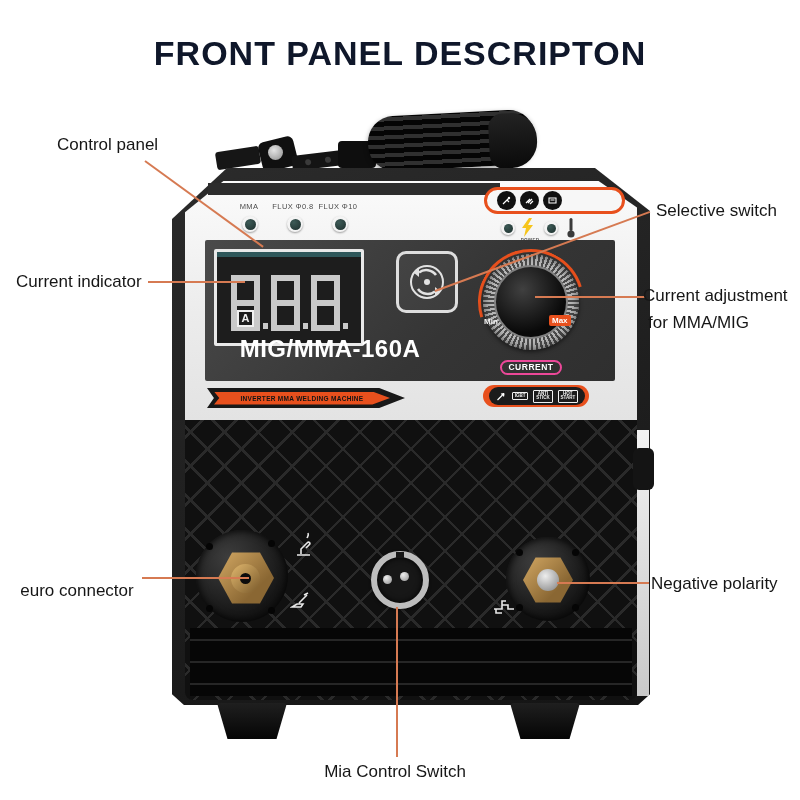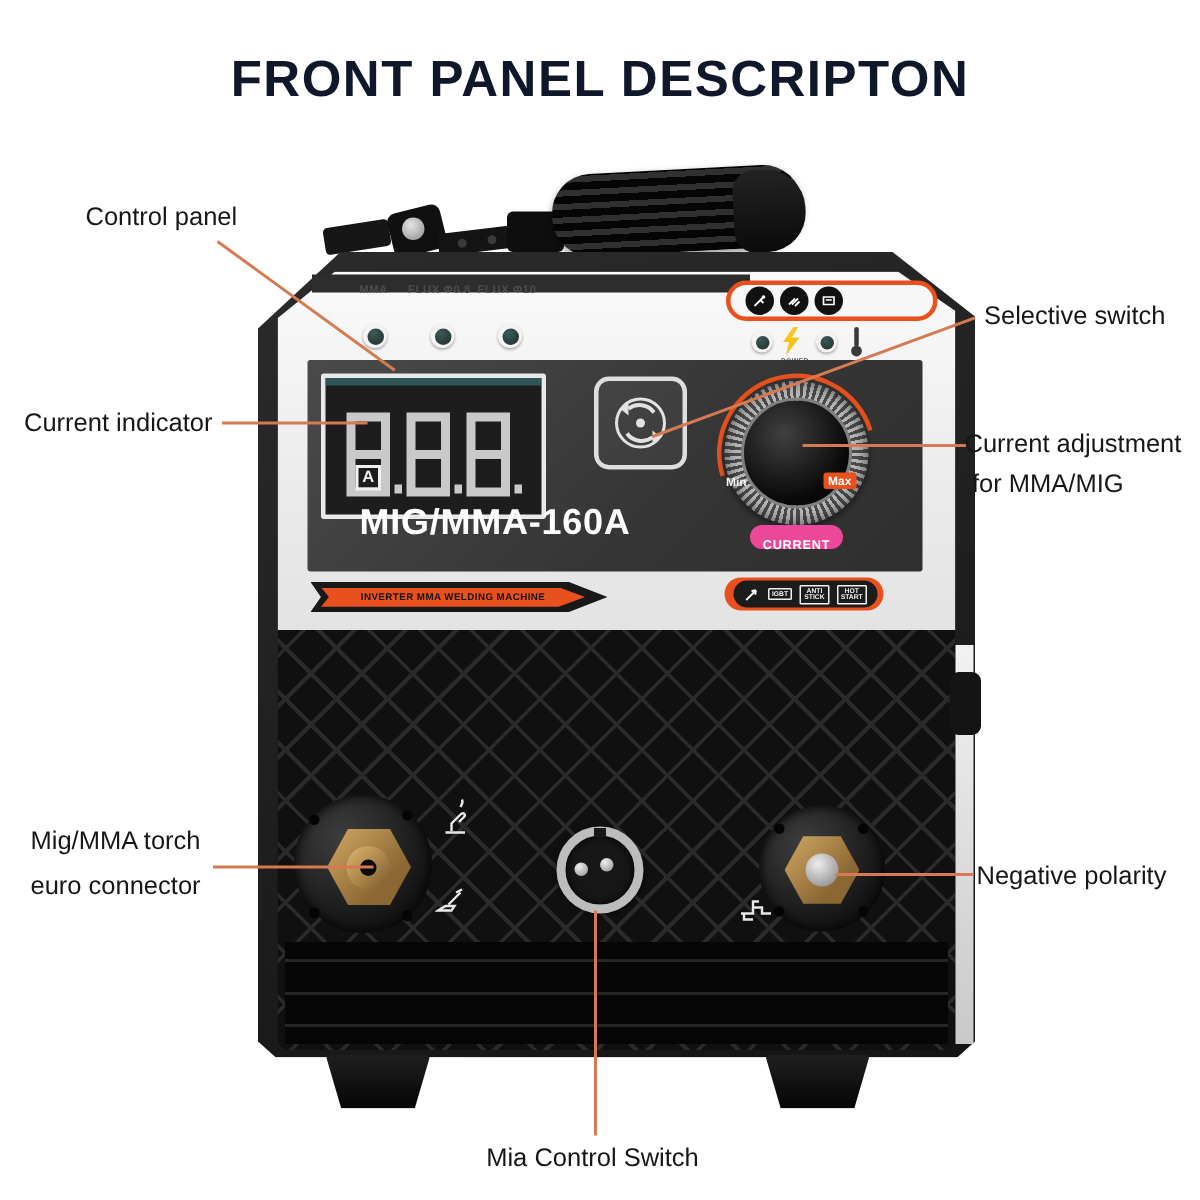--- a/index.html
+++ b/index.html
@@ -16,21 +16,21 @@
 
   
   .body{left:172px;top:168px;width:478px;height:537px;background:linear-gradient(160deg,#2b2b2b,#141414);
         clip-path:polygon(0 9.5%,11.5% 0,88.5% 0,100% 8%,100% 98%,97.5% 100%,2.5% 100%,0 98%);}
   .front-white{left:185px;top:181px;width:452px;height:240px;
         background:linear-gradient(180deg,#fbfbfb,#ececec 55%,#e3e3e3);
         clip-path:polygon(0 13%,8.5% 0,91.5% 0,100% 11%,100% 100%,0 100%);}
   .top-dark-strip{left:208px;top:183px;width:292px;height:12px;background:#2d2d2d;}
 
   
-  .mode-label{top:188px;font-size:7.5px;font-weight:bold;color:#4c4c4c;letter-spacing:.4px;
+  .mode-label{top:202px;font-size:7.5px;font-weight:normal;color:#4c4c4c;letter-spacing:.4px;
               transform:translateX(-50%);}
   .led{width:16px;height:16px;border-radius:50%;background:#f4f4f4;
        box-shadow:0 1px 2px rgba(0,0,0,.35);display:flex;align-items:center;justify-content:center;}
   .led .core{width:11px;height:11px;border-radius:50%;background:radial-gradient(circle at 35% 30%,#3c5a56,#1d2e2c);}
   .led-sm{width:14px;height:14px;}
   .led-sm .core{width:9px;height:9px;}
 
   .selector-pill{left:484px;top:187px;width:141px;height:27px;border:3px solid #e8501d;border-radius:16px;
                  background:#f7f7f7;box-sizing:border-box;display:flex;align-items:center;gap:4px;padding-left:10px;}
   .sel-circle{width:19px;height:19px;border-radius:50%;background:#111;display:flex;align-items:center;justify-content:center;}
@@ -60,21 +60,21 @@
       background:repeating-conic-gradient(from 0deg,#b9b9b9 0deg 3deg,#4c4c4c 3deg 6deg);
       box-shadow:inset 0 0 10px rgba(0,0,0,.6),0 2px 4px rgba(0,0,0,.5);}
   .knob-face{left:494px;top:265px;width:74px;height:74px;border-radius:50%;
       background:radial-gradient(circle at 38% 32%,#404040,#090909 68%);
       border:2px solid #808080;box-sizing:border-box;}
   .knob-arc{left:478px;top:249px;width:106px;height:106px;border-radius:50%;border:3px solid transparent;
       border-top-color:#e8501d;border-left-color:#e8501d;box-sizing:border-box;transform:rotate(28deg);}
   .knob-min{left:484px;top:317px;font-size:8px;font-weight:bold;color:#f4f4f4;}
   .knob-max{left:549px;top:315px;background:#e8501d;color:#fff;font-size:8px;font-weight:bold;
       padding:1px 3px;border-radius:2px;}
-  .current-oval{left:500px;top:350px;width:62px;height:15px;box-sizing:border-box;border:8px solid #ec4899;
+  .current-oval{left:500px;top:360px;width:62px;height:15px;box-sizing:border-box;border:2px solid #ec4899;
       border-radius:8px;color:#fff;font-size:8.5px;font-weight:bold;text-align:center;line-height:11px;letter-spacing:.5px;}
 
   
   .banner-black{left:207px;top:388px;width:198px;height:20px;background:#191919;
       clip-path:polygon(0 0,87% 0,100% 50%,87% 100%,0 100%,3.5% 50%);display:flex;align-items:center;}
   .banner-orange{margin-left:7px;width:176px;height:13px;background:#e8501d;
       clip-path:polygon(0 0,90% 0,100% 50%,90% 100%,0 100%,3% 50%);
       display:flex;align-items:center;justify-content:center;}
   .banner-orange span{font-size:6.5px;font-weight:bold;color:#141414;letter-spacing:.3px;}
   .badge-pill{left:483px;top:385px;width:106px;height:22px;background:#e8501d;border-radius:11px;
@@ -296,18 +296,17 @@
   <div class="abs leader" style="left:535px;top:296px;width:110px;"></div>
   <div class="abs leader" style="left:142px;top:577px;width:107px;"></div>
   <div class="abs leader" style="left:557px;top:582px;width:92px;"></div>
   <div class="abs leader-v" style="left:396px;top:607px;height:150px;"></div>
 
   <div class="abs callout" style="left:57px;top:135px;">Control panel</div>
   <div class="abs callout" style="left:16px;top:272px;">Current indicator</div>
   <div class="abs callout" style="left:656px;top:201px;">Selective switch</div>
   <div class="abs callout" style="left:643px;top:286px;">Current adjustment</div>
   <div class="abs callout" style="left:648px;top:313px;">for MMA/MIG</div>
-  <div class="abs callout" style="left:12px;top:551px;width:130px;text-align:center;">Mig/MMA torch</div>
   <div class="abs callout" style="left:12px;top:581px;width:130px;text-align:center;">euro connector</div>
   <div class="abs callout" style="left:280px;top:762px;width:230px;text-align:center;">Mia Control Switch</div>
   <div class="abs callout" style="left:651px;top:574px;">Negative polarity</div>
 
 </div>
 
 </body></html>

